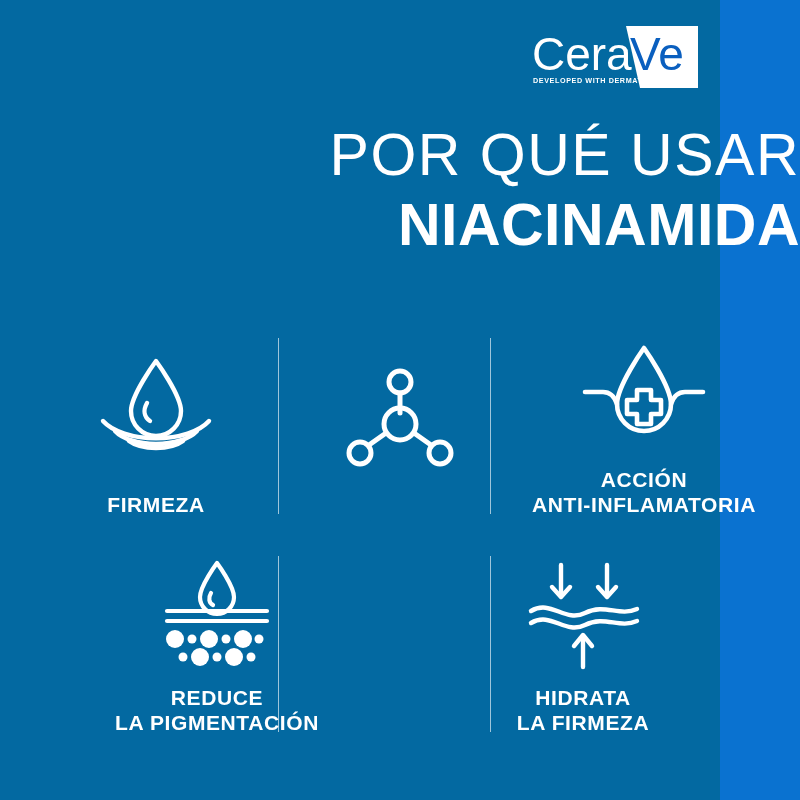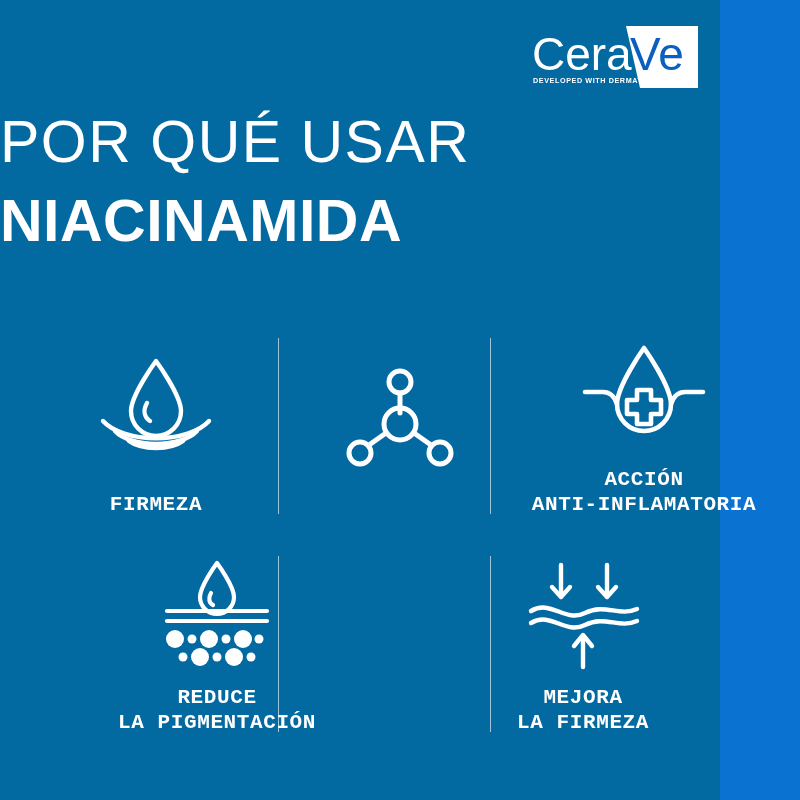--- a/index.html
+++ b/index.html
@@ -28,37 +28,37 @@
     top: 26px;
     right: 22px;
     width: 168px;
     height: 62px;
   }
   .logo svg { display: block; }
 
   
   .heading {
     position: absolute;
-    top: 113px;
+    top: 126px;
     left: 0;
     width: 800px;
-    text-align: left;
+    text-align: right;
     color: #ffffff;
     line-height: 1.0;
   }
   .heading-line1 {
     display: block;
     font-size: 59px;
     font-weight: 300;
     letter-spacing: 1.5px;
     white-space: nowrap;
   }
   .heading-line2 {
     display: block;
-    margin-top: 20px;
+    margin-top: 11px;
     font-size: 59px;
     font-weight: 700;
     letter-spacing: 0.5px;
     white-space: nowrap;
   }
 
   
   .grid {
     position: absolute;
     top: 330px;
@@ -93,21 +93,20 @@
   .cell-icon svg { display: block; overflow: visible; }
 
   .cell-label {
     color: #ffffff;
     font-size: 21px;
     font-weight: 600;
     letter-spacing: 0.6px;
     text-align: center;
     line-height: 1.18;
     white-space: pre-line;
-    font-family: Liberation Mono, monospace;
   }
 
   
   .divider {
     position: absolute;
     top: 8px;
     bottom: 6px;
     width: 1px;
     background: rgba(255,255,255,0.62);
   }
@@ -247,20 +246,20 @@
               <path d="M77 26 L86 36 L95 26"></path>
 
               <path d="M10 50 C30 38 44 62 64 52 C84 42 98 56 116 48"></path>
               <path d="M10 62 C30 50 44 74 64 64 C84 54 98 68 116 60"></path>
 
               <line x1="62" y1="106" x2="62" y2="76"></line>
               <path d="M53 85 L62 74 L71 85"></path>
             </g>
           </svg>
         </div>
-        <div class="cell-label">MEJORA
+        <div class="cell-label">HIDRATA
 LA FIRMEZA</div>
       </div>
 
     </div>
 
   </div>
 </div>
 
 </body></html>

